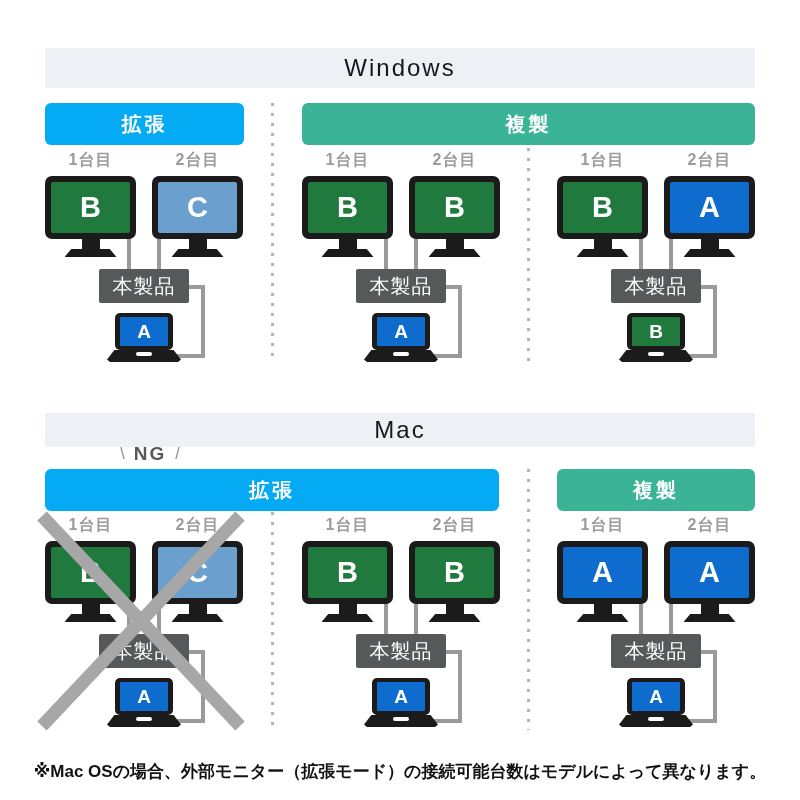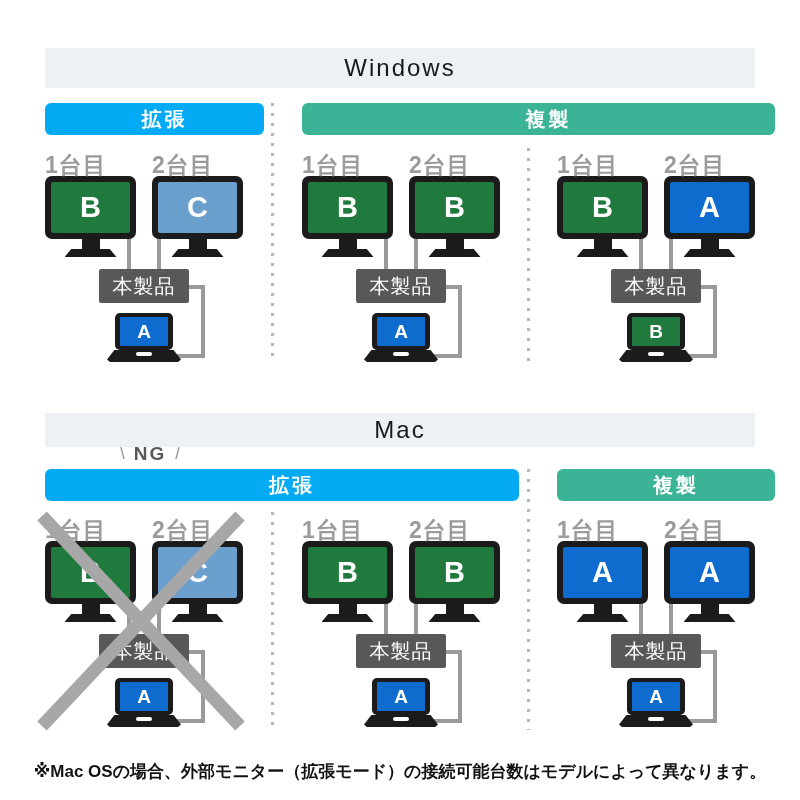--- a/index.html
+++ b/index.html
@@ -6,35 +6,35 @@
   body{width:800px;height:800px;position:relative;overflow:hidden;
        font-family:"Liberation Sans","DejaVu Sans",sans-serif;}
 
   
   .sec-header{position:absolute;left:45px;width:710px;display:flex;align-items:center;
     justify-content:center;font-size:24px;font-weight:500;letter-spacing:2px;color:#15181c;}
   #win-header{top:48px;height:40px;}
   #mac-header{top:413px;height:34px;}
 
   
-  .mode-bar{position:absolute;height:32px;border-radius:6px;display:flex;align-items:center;
-    justify-content:center;color:#fff;font-weight:700;font-size:20px;letter-spacing:3px;padding-left:20px;}
+  .mode-bar{position:absolute;height:42px;border-radius:6px;display:flex;align-items:center;
+    justify-content:center;color:#fff;font-weight:700;font-size:20px;letter-spacing:3px;}
   #win-bar-extend{left:45px;top:103px;width:199px;}
   #win-bar-dup{left:302px;top:103px;width:453px;}
   #mac-bar-extend{left:45px;top:469px;width:454px;}
   #mac-bar-dup{left:557px;top:469px;width:198px;}
 
   
   .vsep{position:absolute;width:3px;
     background-image:repeating-linear-gradient(to bottom,#b5b5b5 0 3px,transparent 3px 10px);}
 
   
   .group{position:absolute;width:198px;height:214px;}
   .mon{position:absolute;top:0;width:91px;}
-  .mon-pos{height:20px;margin-bottom:6px;font-size:23px;font-weight:600;
+  .mon-pos{height:20px;margin-bottom:6px;text-align:center;font-size:16px;font-weight:600;
     letter-spacing:1px;}
   .mon-frame{width:91px;height:63px;background:#1b1b1b;border-radius:7px;padding:6px;
     box-sizing:border-box;}
   .mon-screen{width:100%;height:100%;border-radius:2px;display:flex;align-items:center;
     justify-content:center;}
   .mon-letter{color:#fff;font-weight:700;font-size:29px;line-height:1;}
   .neck{width:18px;height:10px;background:#1b1b1b;margin:0 auto;}
   .foot{width:52px;height:8px;background:#1b1b1b;margin:0 auto;
     clip-path:polygon(13% 0,87% 0,100% 100%,0 100%);}
   .vline{position:absolute;top:88px;height:32px;width:4px;background:#9a9a9a;}

